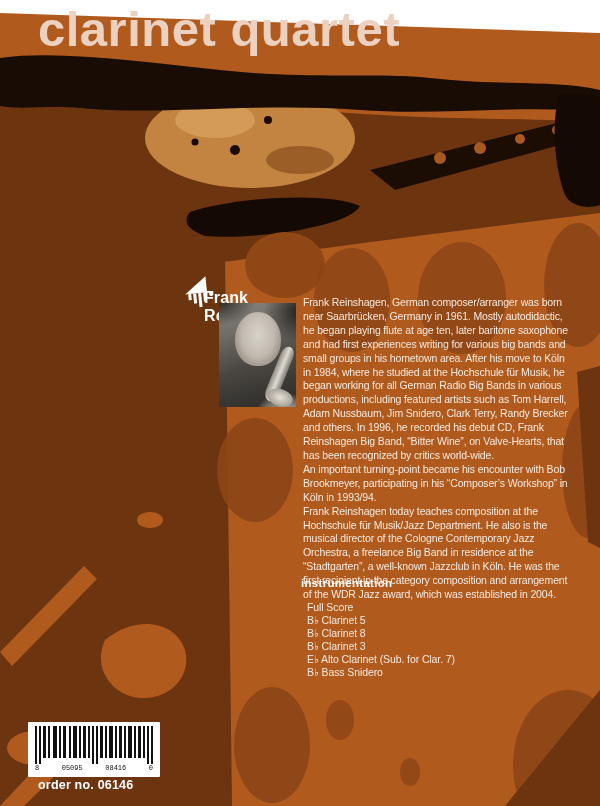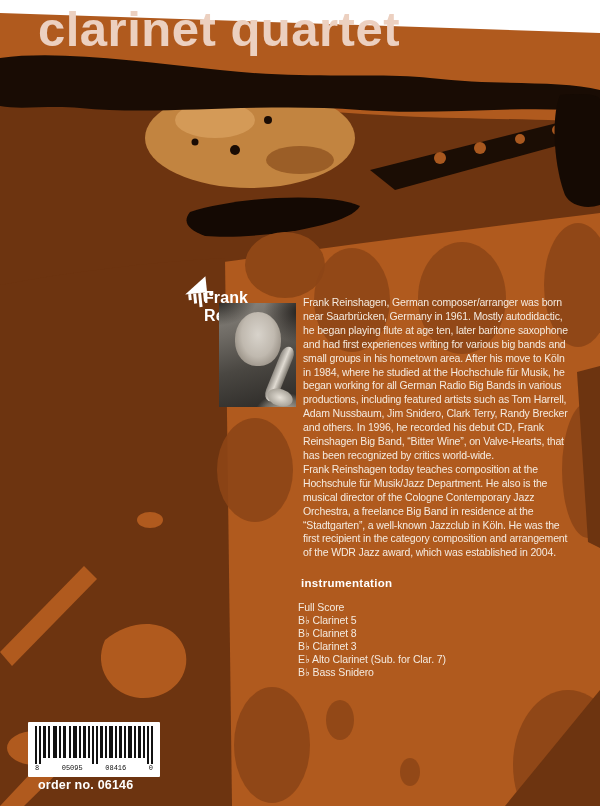--- a/index.html
+++ b/index.html
@@ -47,21 +47,21 @@
 
   .bio { position:absolute; left:303px; top:296px; width:272px; }
   .bio p {
     color:#f4eadf; font-size:10.5px; line-height:13.9px; letter-spacing:-0.15px;
   }
 
   .instr-heading {
     position:absolute; left:301px; top:577px; color:#ffffff; font-weight:bold;
     font-size:11.5px; letter-spacing:0.3px;
   }
-  .instr-list { position:absolute; left:298px; top:601px; list-style:none; }
+  .instr-list { position:absolute; left:307px; top:601px; list-style:none; }
   .instr-list li { color:#f4eadf; font-size:10.5px; line-height:13px; letter-spacing:-0.1px; }
 
   .barcode-box {
     position:absolute; left:28px; top:722px; width:132px; height:55px;
     background:#ffffff; border-radius:1px; padding:4px 7px 2px 7px;
   }
   .bars { display:block; width:118px; height:38px; }
   .barcode-digits {
     display:flex; justify-content:space-between; width:118px; margin-top:0px;
     font-family:"Liberation Mono","DejaVu Sans Mono",monospace;
@@ -140,20 +140,21 @@
   <div class="artist-label">Frank Reinshagen</div>
 
   <div class="photo">
     <div class="head"></div>
     <div class="sax"></div>
     <div class="sax-bell"></div>
   </div>
 
   <div class="bio">
     <p>Frank Reinshagen, German composer/arranger was born near Saarbrücken, Germany in 1961. Mostly autodidactic, he began playing flute at age ten, later baritone saxophone and had first experiences writing for various big bands and small groups in his hometown area. After his move to Köln in 1984, where he studied at the Hochschule für Musik, he began working for all German Radio Big Bands in various productions, including featured artists such as Tom Harrell, Adam Nussbaum, Jim Snidero, Clark Terry, Randy Brecker and others. In 1996, he recorded his debut CD, Frank Reinshagen Big Band, “Bitter Wine”, on Valve-Hearts, that has been recognized by critics world-wide.</p>
+    <p>An important turning-point became his encounter with Bob Brookmeyer, participating in his “Composer’s Workshop” in Köln in 1993/94.</p>
     <p>Frank Reinshagen today teaches composition at the Hochschule für Musik/Jazz Department. He also is the musical director of the Cologne Contemporary Jazz Orchestra, a freelance Big Band in residence at the “Stadtgarten”, a well-known Jazzclub in Köln. He was the first recipient in the category composition and arrangement of the WDR Jazz award, which was established in 2004.</p>
   </div>
 
   <div class="instr-heading">instrumentation</div>
   <ul class="instr-list">
     <li>Full Score</li>
     <li>B♭ Clarinet 5</li>
     <li>B♭ Clarinet 8</li>
     <li>B♭ Clarinet 3</li>
     <li>E♭ Alto Clarinet  (Sub. for Clar. 7)</li>

